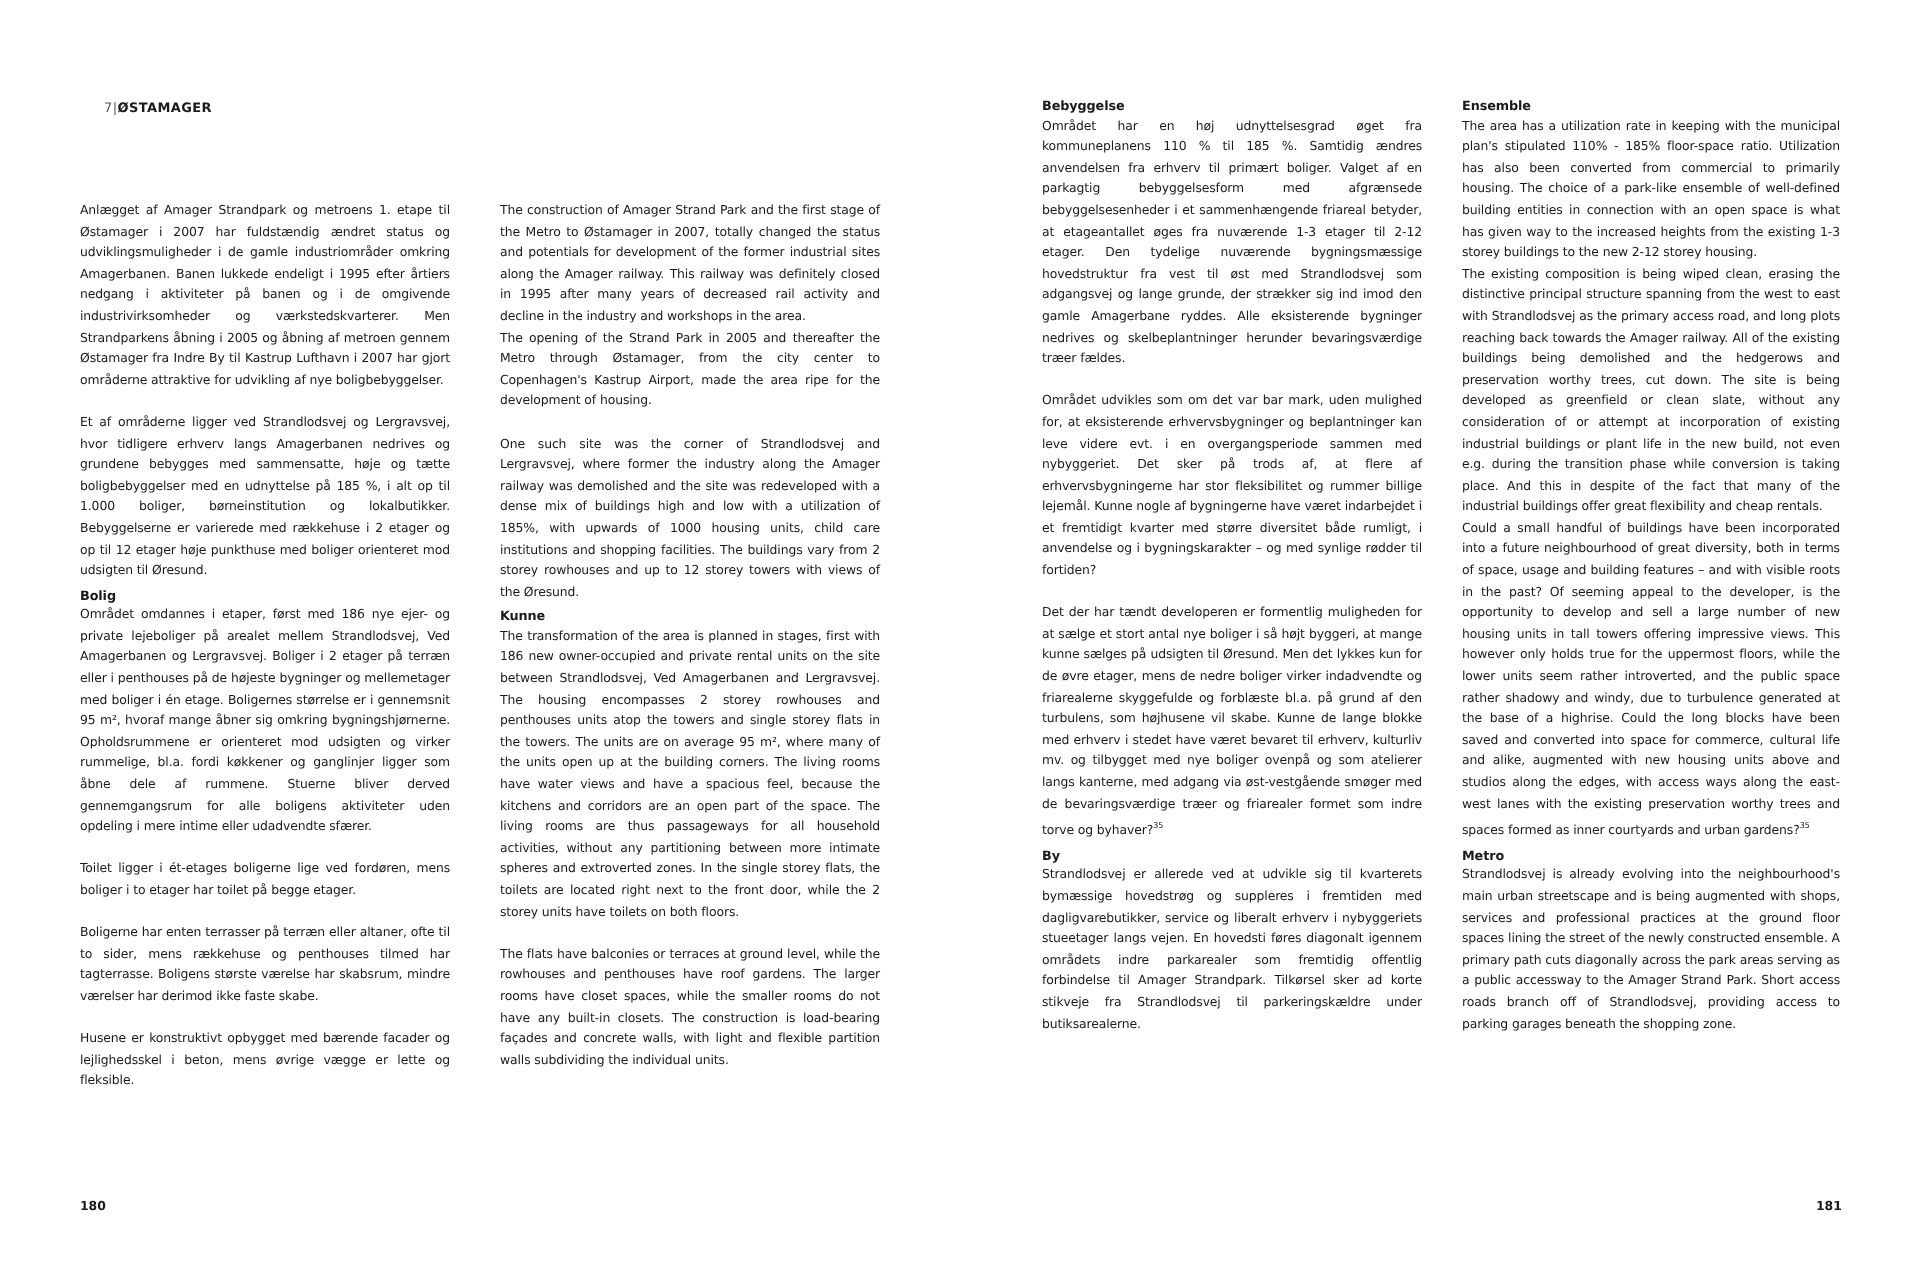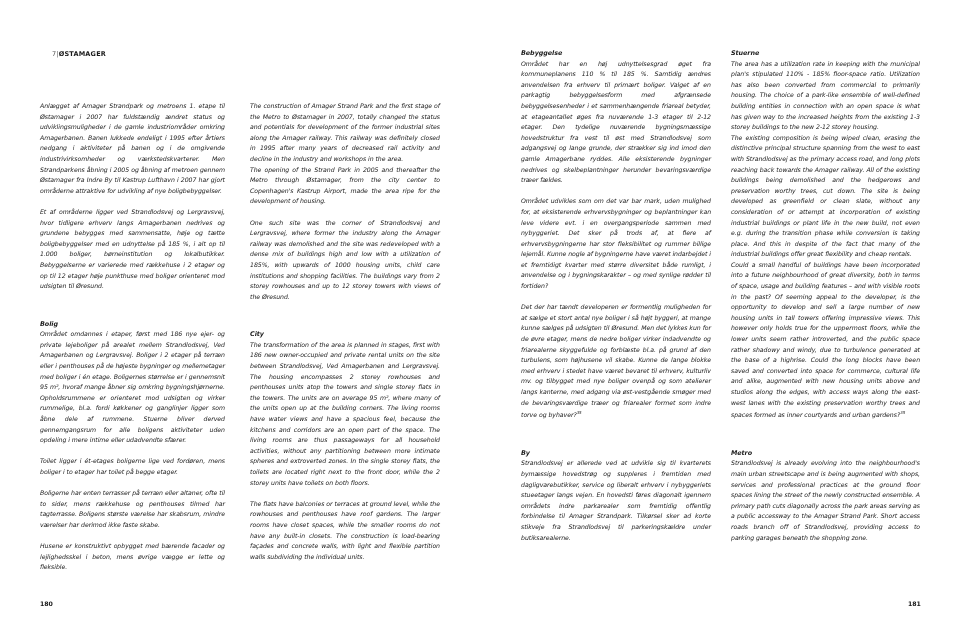--- a/index.html
+++ b/index.html
@@ -1,23 +1,23 @@
 <!DOCTYPE html>
 <html><head>
 <meta charset="utf-8">
 <style>
   html,body{margin:0;padding:0;}
   body{width:960px;height:637px;background:#ffffff;position:relative;overflow:hidden;
        font-family:"DejaVu Sans","Liberation Sans",sans-serif;color:#1a1a1a;}
   .spread{position:absolute;inset:0;}
-  .col{position:absolute;font-size:6.2px;line-height:10.6px;text-align:justify;hyphens:auto;letter-spacing:-0.05px;font-style:italic;}
+  .col{position:absolute;font-size:6.2px;line-height:10.6px;text-align:justify;hyphens:auto;letter-spacing:-0.05px;}
   .col p{margin:0;}
   .col p.gap{margin-top:10.6px;}
   .col h4{margin:0;font-size:6.4px;line-height:10.6px;font-weight:bold;}
-  .col h4.gap{margin-top:27px;}
+  .col h4.gap{margin-top:1px;}
   .section-label{position:absolute;left:52px;top:50px;font-size:6.5px;font-weight:bold;letter-spacing:0.2px;}
   .section-label .num{font-weight:normal;color:#555;}
   .folio{position:absolute;font-size:6.2px;font-weight:bold;}
 </style>
 </head>
 <body>
 
 <div class="spread">
 
   <div class="section-label">
@@ -31,38 +31,38 @@
     <p>Området omdannes i etaper, først med 186 nye ejer- og private lejeboliger på arealet mellem Strandlodsvej, Ved Amagerbanen og Lergravsvej. Boliger i 2 etager på terræn eller i penthouses på de højeste bygninger og mellemetager med boliger i én etage. Boligernes størrelse er i gennemsnit 95 m², hvoraf mange åbner sig omkring bygningshjørnerne. Opholdsrummene er orienteret mod udsigten og virker rummelige, bl.a. fordi køkkener og ganglinjer ligger som åbne dele af rummene. Stuerne bliver derved gennemgangsrum for alle boligens aktiviteter uden opdeling i mere intime eller udadvendte sfærer.</p>
     <p class="gap">Toilet ligger i ét-etages boligerne lige ved fordøren, mens boliger i to etager har toilet på begge etager.</p>
     <p class="gap">Boligerne har enten terrasser på terræn eller altaner, ofte til to sider, mens rækkehuse og penthouses tilmed har tagterrasse. Boligens største værelse har skabsrum, mindre værelser har derimod ikke faste skabe.</p>
     <p class="gap">Husene er konstruktivt opbygget med bærende facader og lejlighedsskel i beton, mens øvrige vægge er lette og fleksible.</p>
   </div>
 
   <div class="col" style="left:250px;top:101px;width:190px;">
     <p>The construction of Amager Strand Park and the first stage of the Metro to Østamager in 2007, totally changed the status and potentials for development of the former industrial sites along the Amager railway. This railway was definitely closed in 1995 after many years of decreased rail activity and decline in the industry and workshops in the area.</p>
     <p>The opening of the Strand Park in 2005 and thereafter the Metro through Østamager, from the city center to Copenhagen's Kastrup Airport, made the area ripe for the development of housing.</p>
     <p class="gap">One such site was the corner of Strandlodsvej and Lergravsvej, where former the industry along the Amager railway was demolished and the site was redeveloped with a dense mix of buildings high and low with a utilization of 185%, with upwards of 1000 housing units, child care institutions and shopping facilities. The buildings vary from 2 storey rowhouses and up to 12 storey towers with views of the Øresund.</p>
-    <h4 class="gap">City</h4>
+    <h4 class="gap">Kunne</h4>
     <p>The transformation of the area is planned in stages, first with 186 new owner-occupied and private rental units on the site between Strandlodsvej, Ved Amagerbanen and Lergravsvej. The housing encompasses 2 storey rowhouses and penthouses units atop the towers and single storey flats in the towers. The units are on average 95 m², where many of the units open up at the building corners. The living rooms have water views and have a spacious feel, because the kitchens and corridors are an open part of the space. The living rooms are thus passageways for all household activities, without any partitioning between more intimate spheres and extroverted zones. In the single storey flats, the toilets are located right next to the front door, while the 2 storey units have toilets on both floors.</p>
     <p class="gap">The flats have balconies or terraces at ground level, while the rowhouses and penthouses have roof gardens. The larger rooms have closet spaces, while the smaller rooms do not have any built-in closets. The construction is load-bearing façades and concrete walls, with light and flexible partition walls subdividing the individual units.</p>
   </div>
 
   <div class="folio" style="left:40px;top:600px;">180</div>
 
   <div class="col" style="left:521px;top:48px;width:190px;">
     <h4>Bebyggelse</h4>
     <p>Området har en høj udnyttelsesgrad øget fra kommuneplanens 110 % til 185 %. Samtidig ændres anvendelsen fra erhverv til primært boliger. Valget af en parkagtig bebyggelsesform med afgrænsede bebyggelsesenheder i et sammenhængende friareal betyder, at etageantallet øges fra nuværende 1-3 etager til 2-12 etager. Den tydelige nuværende bygningsmæssige hovedstruktur fra vest til øst med Strandlodsvej som adgangsvej og lange grunde, der strækker sig ind imod den gamle Amagerbane ryddes. Alle eksisterende bygninger nedrives og skelbeplantninger herunder bevaringsværdige træer fældes.</p>
     <p class="gap">Området udvikles som om det var bar mark, uden mulighed for, at eksisterende erhvervsbygninger og beplantninger kan leve videre evt. i en overgangsperiode sammen med nybyggeriet. Det sker på trods af, at flere af erhvervsbygningerne har stor fleksibilitet og rummer billige lejemål. Kunne nogle af bygningerne have været indarbejdet i et fremtidigt kvarter med større diversitet både rumligt, i anvendelse og i bygningskarakter – og med synlige rødder til fortiden?</p>
     <p class="gap"><span>Det der har tændt developeren er formentlig muligheden for at sælge et stort antal nye boliger i så højt byggeri, at mange kunne sælges på udsigten til Øresund. Men det lykkes kun for de øvre etager, mens de nedre boliger virker indadvendte og friarealerne skyggefulde og forblæste bl.a. på grund af den turbulens, som højhusene vil skabe. Kunne de lange blokke med erhverv i stedet have været bevaret til erhverv, kulturliv mv. og tilbygget med nye boliger ovenpå og som atelierer langs kanterne, med adgang via øst-vestgående smøger med de bevaringsværdige træer og friarealer formet som indre torve og byhaver?</span><sup style="font-size:4px">35</sup></p>
     <h4 class="gap">By</h4>
     <p>Strandlodsvej er allerede ved at udvikle sig til kvarterets bymæssige hovedstrøg og suppleres i fremtiden med dagligvarebutikker, service og liberalt erhverv i nybyggeriets stueetager langs vejen. En hovedsti føres diagonalt igennem områdets indre parkarealer som fremtidig offentlig forbindelse til Amager Strandpark. Tilkørsel sker ad korte stikveje fra Strandlodsvej til parkeringskældre under butiksarealerne.</p>
   </div>
 
   <div class="col" style="left:731px;top:48px;width:189px;">
-    <h4>Stuerne</h4>
+    <h4>Ensemble</h4>
     <p>The area has a utilization rate in keeping with the municipal plan's stipulated 110% - 185% floor-space ratio. Utilization has also been converted from commercial to primarily housing. The choice of a park-like ensemble of well-defined building entities in connection with an open space is what has given way to the increased heights from the existing 1-3 storey buildings to the new 2-12 storey housing.</p>
     <p>The existing composition is being wiped clean, erasing the distinctive principal structure spanning from the west to east with Strandlodsvej as the primary access road, and long plots reaching back towards the Amager railway. All of the existing buildings being demolished and the hedgerows and preservation worthy trees, cut down. The site is being developed as greenfield or clean slate, without any consideration of or attempt at incorporation of existing industrial buildings or plant life in the new build, not even e.g. during the transition phase while conversion is taking place. And this in despite of the fact that many of the industrial buildings offer great flexibility and cheap rentals.</p>
     <p><span>Could a small handful of buildings have been incorporated into a future neighbourhood of great diversity, both in terms of space, usage and building features – and with visible roots in the past? Of seeming appeal to the developer, is the opportunity to develop and sell a large number of new housing units in tall towers offering impressive views. This however only holds true for the uppermost floors, while the lower units seem rather introverted, and the public space rather shadowy and windy, due to turbulence generated at the base of a highrise. Could the long blocks have been saved and converted into space for commerce, cultural life and alike, augmented with new housing units above and studios along the edges, with access ways along the east-west lanes with the existing preservation worthy trees and spaces formed as inner courtyards and urban gardens?</span><sup style="font-size:4px">35</sup></p>
     <h4 class="gap">Metro</h4>
     <p>Strandlodsvej is already evolving into the neighbourhood's main urban streetscape and is being augmented with shops, services and professional practices at the ground floor spaces lining the street of the newly constructed ensemble. A primary path cuts diagonally across the park areas serving as a public accessway to the Amager Strand Park. Short access roads branch off of Strandlodsvej, providing access to parking garages beneath the shopping zone.</p>
   </div>
 
   <div class="folio" style="left:908px;top:600px;">181</div>
 </div>
 

